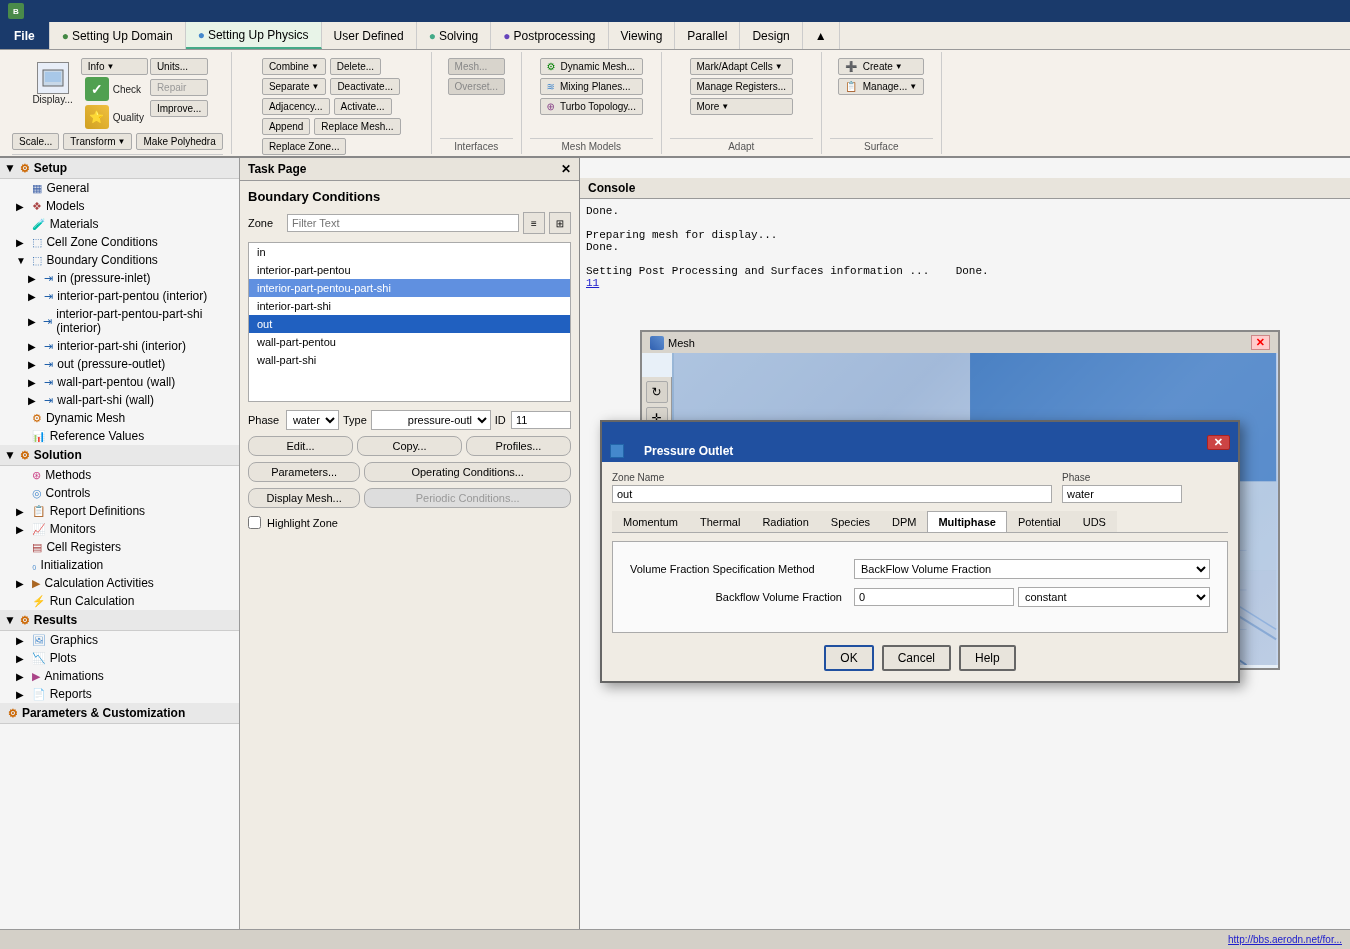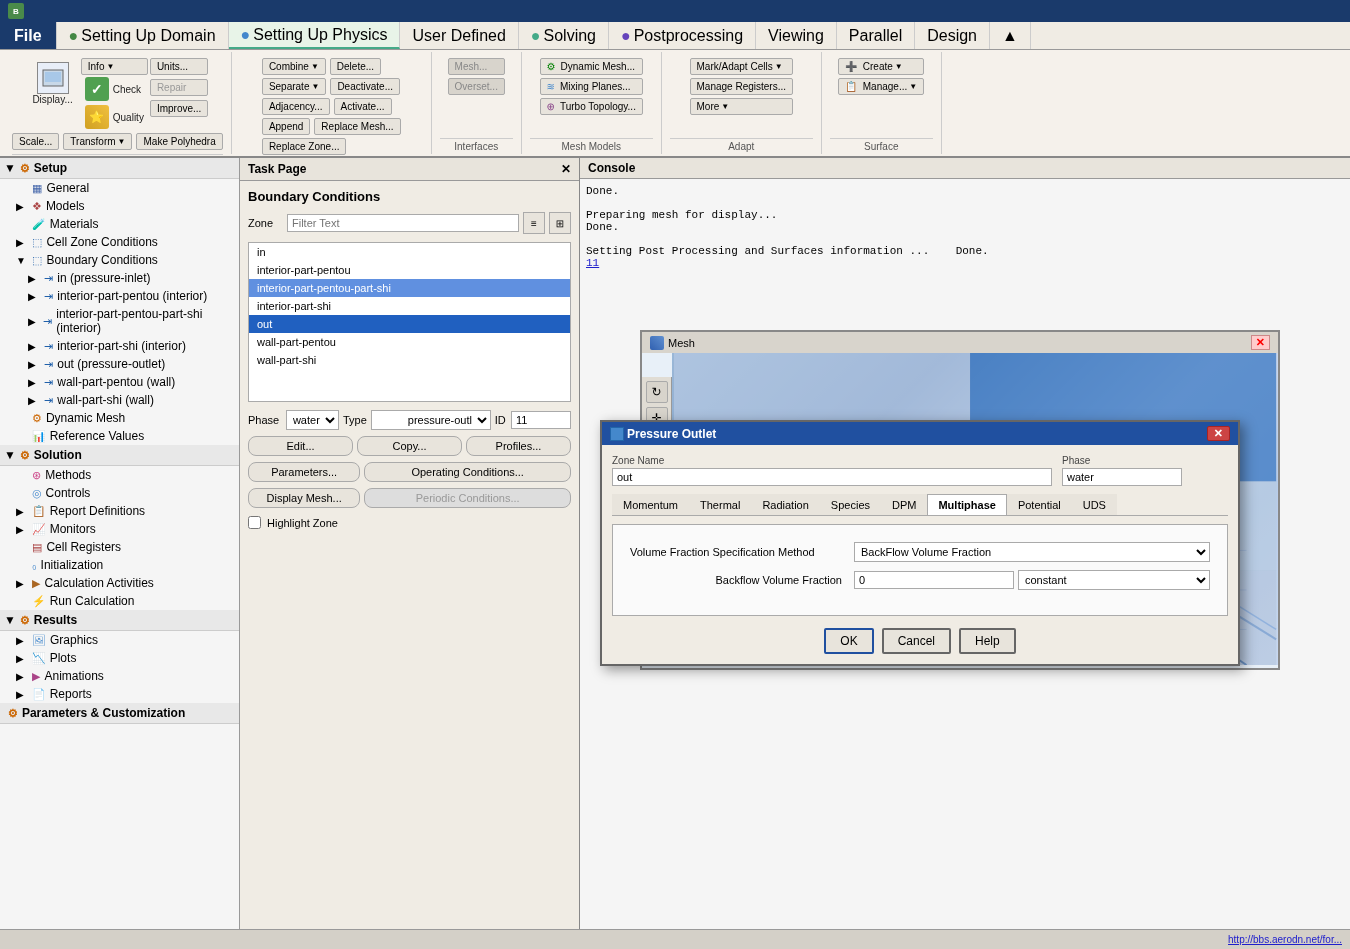--- a/index.html
+++ b/index.html
@@ -4,21 +4,21 @@
   <style>
     * { box-sizing: border-box; margin: 0; padding: 0; }
     body { font-family: 'Segoe UI', Arial, sans-serif; font-size: 12px; background: #d4d0c8; overflow: hidden; width: 1350px; height: 949px; position: relative; }
     
     
     .title-bar { background: #1a3a6b; color: white; height: 22px; display: flex; align-items: center; padding: 0 8px; font-size: 11px; }
     .title-bar-icon { width: 16px; height: 16px; background: #4a8a4a; border-radius: 2px; margin-right: 6px; display: inline-flex; align-items: center; justify-content: center; font-size: 8px; color: white; font-weight: bold; }
     
     
     .menu-bar { background: #f0ece4; height: 28px; display: flex; align-items: stretch; border-bottom: 1px solid #999; }
-    .menu-item { padding: 0 12px; display: flex; align-items: center; cursor: pointer; font-size: 16px; color: #000; border-right: 1px solid #ccc; }
+    .menu-item { padding: 0 12px; display: flex; align-items: center; cursor: pointer; font-size: 12px; color: #000; border-right: 1px solid #ccc; }
     .menu-item.file-btn { background: #1a3a6b; color: white; font-weight: bold; padding: 0 14px; }
     .menu-item.active-tab { background: #e8f4e8; border-bottom: 2px solid #4a8; }
     
     
     .ribbon { background: #f5f1eb; border-bottom: 2px solid #888; display: flex; align-items: stretch; padding: 2px 4px; min-height: 100px; }
     .ribbon-section { border-right: 1px solid #ccc; padding: 2px 8px; display: flex; flex-direction: column; align-items: center; min-width: 80px; }
     .ribbon-section-title { font-size: 10px; color: #555; margin-top: 4px; text-align: center; width: 100%; text-align: center; border-top: 1px solid #ccc; padding-top: 2px; }
     .ribbon-btn { display: flex; flex-direction: column; align-items: center; cursor: pointer; padding: 4px 6px; border-radius: 3px; min-width: 44px; }
     .ribbon-btn .label { font-size: 10px; text-align: center; color: #222; }
     .ribbon-row { display: flex; align-items: center; gap: 2px; flex: 1; }
@@ -51,21 +51,21 @@
     .zone-list-item.selected2 { background: #6090e0; color: white; }
     .bc-row { display: flex; gap: 4px; align-items: center; margin-bottom: 6px; }
     .bc-label { font-size: 11px; width: 50px; }
     .bc-select { font-size: 11px; padding: 2px; border: 1px solid #aaa; background: white; }
     .bc-input { font-size: 11px; padding: 2px 4px; border: 1px solid #aaa; background: white; width: 60px; }
     .bc-btn { font-size: 11px; padding: 3px 8px; background: #e8e4dc; border: 1px solid #aaa; border-radius: 8px; cursor: pointer; flex: 1; text-align: center; }
     .highlight-row { display: flex; align-items: center; gap: 6px; font-size: 11px; margin-top: 8px; }
     
     
     .console-panel { flex: 1; background: #f5f5f5; display: flex; flex-direction: column; }
-    .console-header { background: #e8e4dc; padding: 3px 8px; font-weight: bold; font-size: 12px; border-bottom: 1px solid #999; display: flex; justify-content: space-between; }
+    .console-header { background: #e8e4dc; padding: 3px 8px; font-weight: bold; font-size: 12px; border-bottom: 1px solid #999; display: flex; justify-content: space-between; margin-top: 20px; }
     .console-body { flex: 1; padding: 6px; font-family: 'Courier New', monospace; font-size: 11px; overflow-y: auto; background: #f5f5f5; }
     .console-link { color: #2020cc; cursor: pointer; text-decoration: underline; }
     
     
     .mesh-viewport { position: absolute; top: 330px; left: 640px; width: 640px; height: 340px; background: #e8f0f8; border: 2px solid #888; }
     .mesh-viewport-header { background: #d8d4cc; padding: 3px 8px; font-size: 11px; display: flex; justify-content: space-between; align-items: center; }
     .mesh-viewport-close { cursor: pointer; color: red; font-weight: bold; background: #ffcccc; border: 1px solid #cc8888; padding: 0 4px; font-size: 11px; }
     .mesh-body { flex: 1; position: relative; overflow: hidden; height: calc(100% - 24px); }
     
     
@@ -571,21 +571,21 @@
           </svg>
         </div>
       </div>
     </div>
   </div>
 </div>
 
 <div class="dialog-overlay">
   <div class="dialog">
     <div class="dialog-titlebar">
-      <div style="display:flex;align-items:flex-end;gap:3px;">
+      <div style="display:flex;align-items:flex-end;gap:20px;margin-top:18px;">
         <div style="width:14px;height:14px;background:#4488cc;border:1px solid #2266aa;"></div>
         <span>Pressure Outlet</span>
       </div>
       <div class="dialog-close-btn">✕</div>
     </div>
     <div class="dialog-body">
 
       <div class="dialog-row">
         <div class="dialog-field">
           <div class="dialog-field-label">Zone Name</div>

